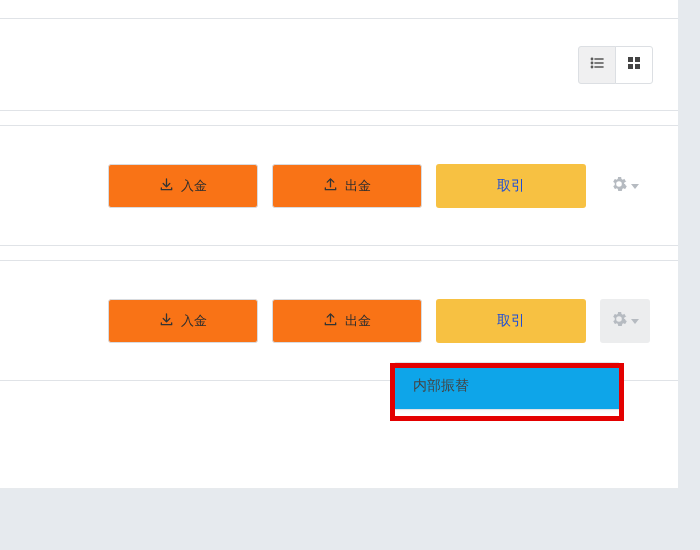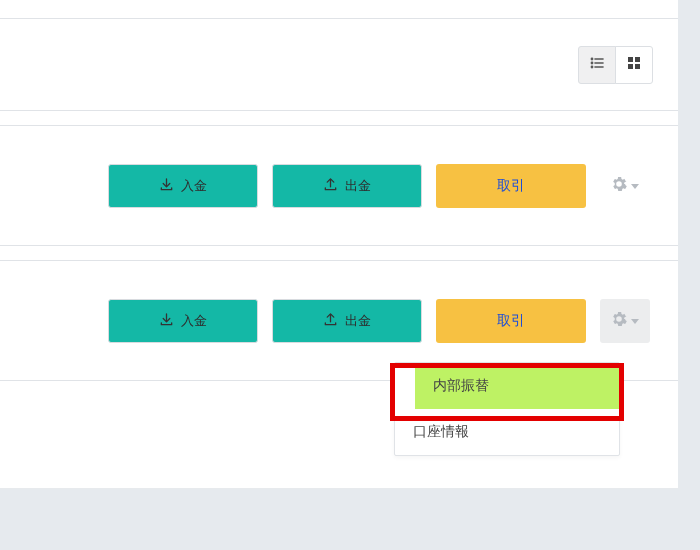--- a/index.html
+++ b/index.html
@@ -65,21 +65,21 @@
       justify-content: flex-end;
       padding-right: 28px;
       gap: 14px;
     }
     .row1 { top: 125px; height: 121px; }
     .gap-bar2 { position: absolute; left:0; right:22px; top:246px; height:14px; background:#fff;}
     .row2 { top: 260px; height: 121px; }
     .btn-outline {
       width: 150px; height: 44px;
       border: 1px solid #d8dbdf;
-      background: #14b8a6;
+      background: #f97316;
       border-radius: 3px;
       display: flex; align-items: center; justify-content: center;
       gap: 7px;
       cursor: pointer;
       font-size: 13px;
       color: #2e2e2e;
     }
     .btn-primary {
       width: 150px; height: 44px;
       border: none;
@@ -112,22 +112,21 @@
       box-shadow: 0 2px 4px rgba(0,0,0,0.04);
       border-radius: 2px;
     }
     .menu-item {
       padding: 14px 18px;
       font-size: 14px;
       color: #444;
       cursor: pointer;
     }
     .menu-item.hi {
-      background: #bef264;
-      margin-left: 20px;
+      background: #0ea5e9;
     }
     .red-box {
       position: absolute;
       top: 363px;
       left: 390px;
       width: 234px;
       height: 58px;
       border: 5px solid #e30000;
       pointer-events: none;
     }
@@ -256,16 +255,15 @@
         </svg>
     </span>
   </button>
 </div>
 
 <div class="below-bg"></div>
 <div class="bottom-grey"></div>
 
 <div class="menu">
   <div class="menu-item hi">内部振替</div>
-  <div class="menu-item">口座情報</div>
 </div>
 
 <div class="red-box"></div>
 
 </body></html>

